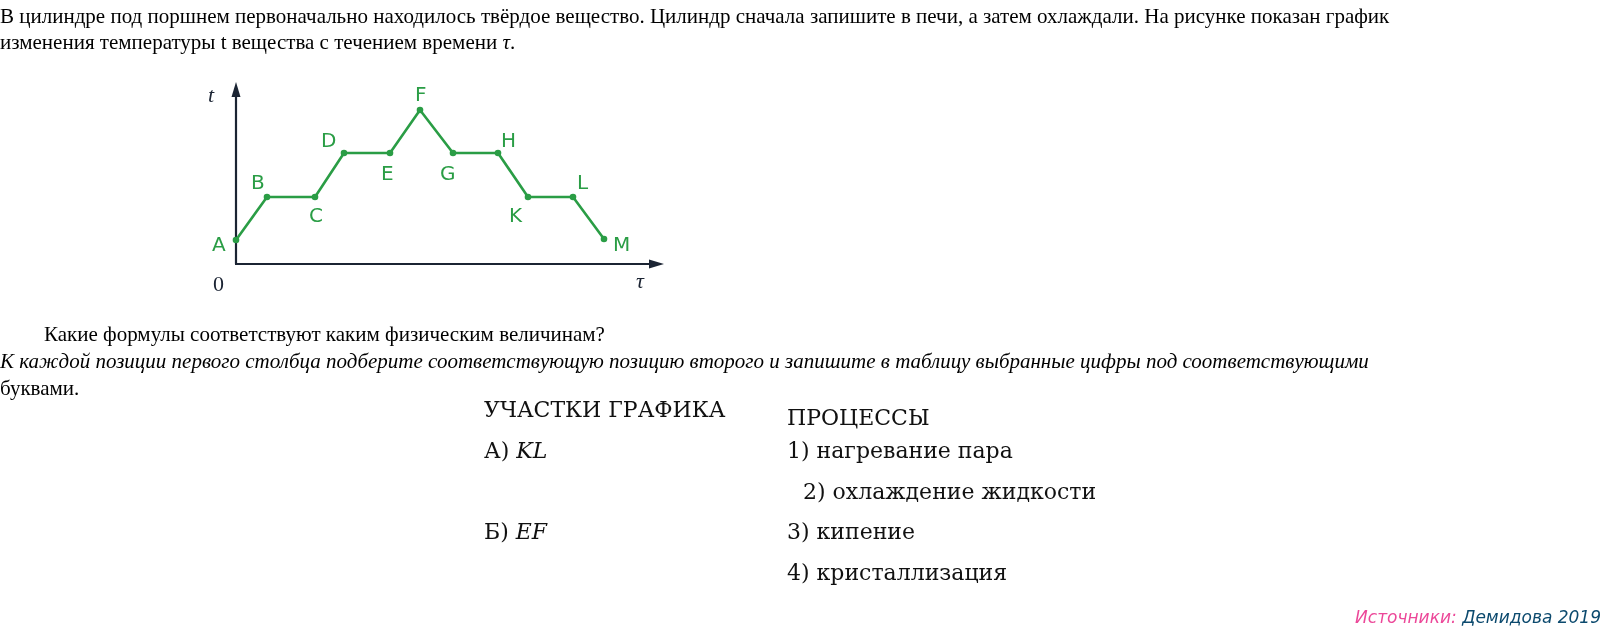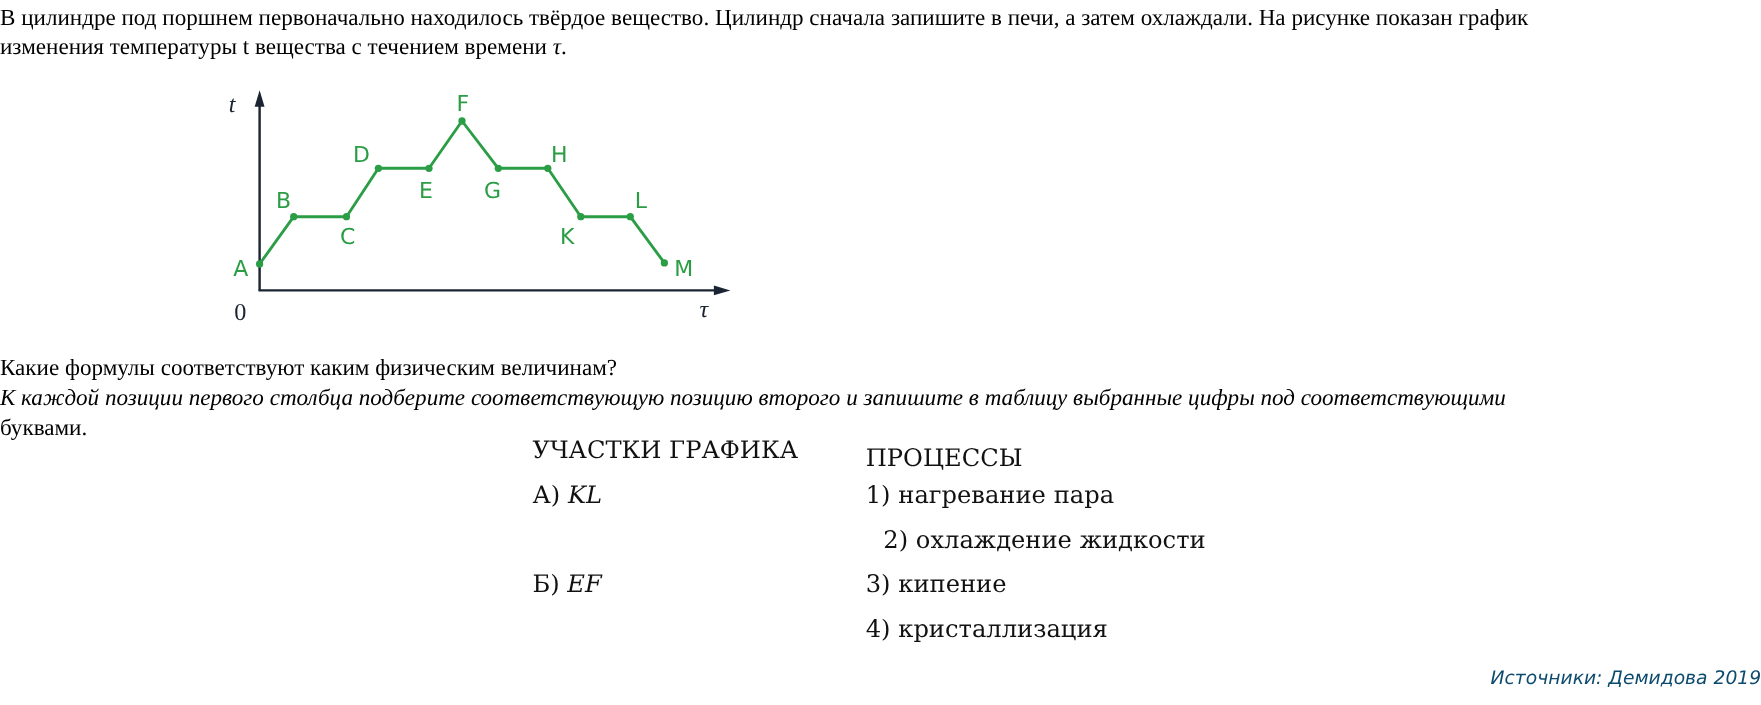--- a/index.html
+++ b/index.html
@@ -1,31 +1,31 @@
 <!DOCTYPE html>
 <html><head>
 <meta charset="utf-8">
 <style>
   html, body { margin:0; padding:0; background:#ffffff; }
   body { width:1601px; height:641px; position:relative; overflow:hidden;
          font-family:"Liberation Serif", serif; color:#000; }
   .para { position:absolute; left:0; font-size:21px; line-height:28px; margin:0; white-space:nowrap; }
   #intro1 { top:2px; }
   #intro2 { top:28px; }
-  #q1 { top:320px; }
+  #q1 { top:320px;padding-left:44px; }
   #q2 { top:347px;font-style:italic; }
   #q3 { top:374px; }
   .ital { font-style:italic; }
   #chart { position:absolute; left:190px; top:70px; width:480px; height:230px; }
   .tbl { position:absolute; font-family:"DejaVu Serif", serif; font-size:22px; line-height:28px; white-space:nowrap; color:#111; }
   .colA { left:484px; }
   .colB { left:787px; }
   .math { font-style:italic; }
   #source { position:absolute; right:0; top:607px; font-family:"DejaVu Sans", sans-serif; font-size:17px; font-style:italic; white-space:nowrap; }
-  #source .src-label { color:#0c4a6e; }
+  #source .src-label { color:#ec4899; }
   #source .src-value { color:#0c4a6e; }
 </style>
 </head>
 <body>
 
 <p class="para" id="intro1">В цилиндре под поршнем первоначально находилось твёрдое вещество. Цилиндр сначала запишите в печи, а затем охлаждали. На рисунке показан график</p>
 <p class="para" id="intro2"><span>изменения температуры t вещества с течением времени </span><span class="ital">τ</span><span>.</span></p>
 
 <svg id="chart" viewBox="190 70 480 230" xmlns="http://www.w3.org/2000/svg">
   <defs></defs>

